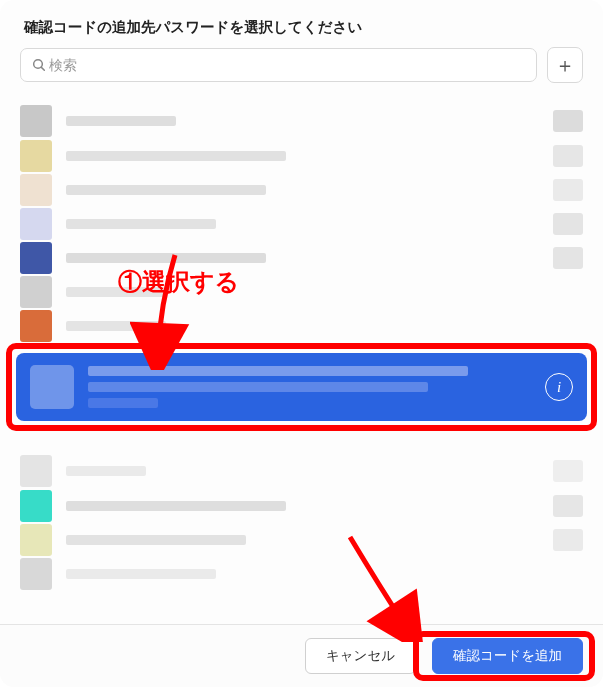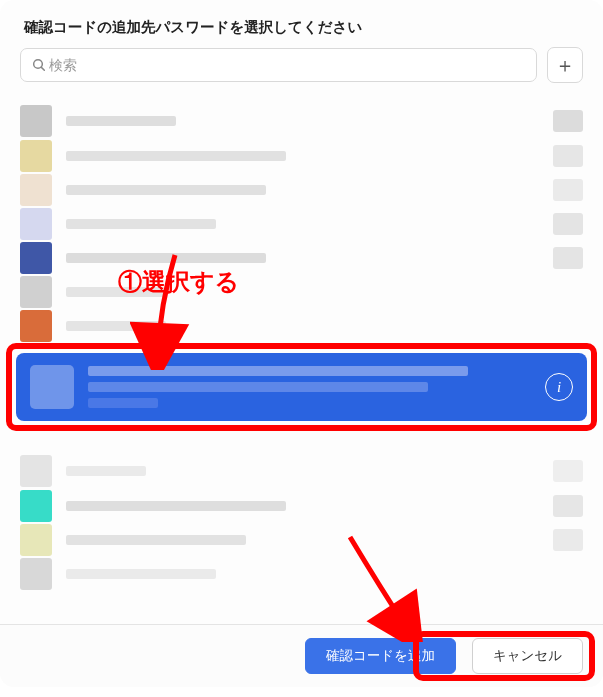--- a/index.html
+++ b/index.html
@@ -169,18 +169,18 @@
   <svg class="arrow" style="left:340px;top:532px;" width="110" height="110">
     <defs>
         <marker id="ah2" markerWidth="14" markerHeight="14" refX="7" refY="7" orient="auto">
           <path d="M1,1 L13,7 L1,13 Z" fill="#ff0000"></path>
         </marker>
       </defs>
     <path d="M10,5 Q40,55 68,98" stroke="#ff0000" stroke-width="5" fill="none" marker-end="url(#ah2)"></path>
   </svg>
 
   <div class="footer">
+    <div class="btn btn-cancel">キャンセル</div>
     <div class="btn btn-primary">確認コードを追加</div>
-    <div class="btn btn-cancel">キャンセル</div>
     <div class="footer-border"></div>
   </div>
 
 </div>
 
 </body></html>

